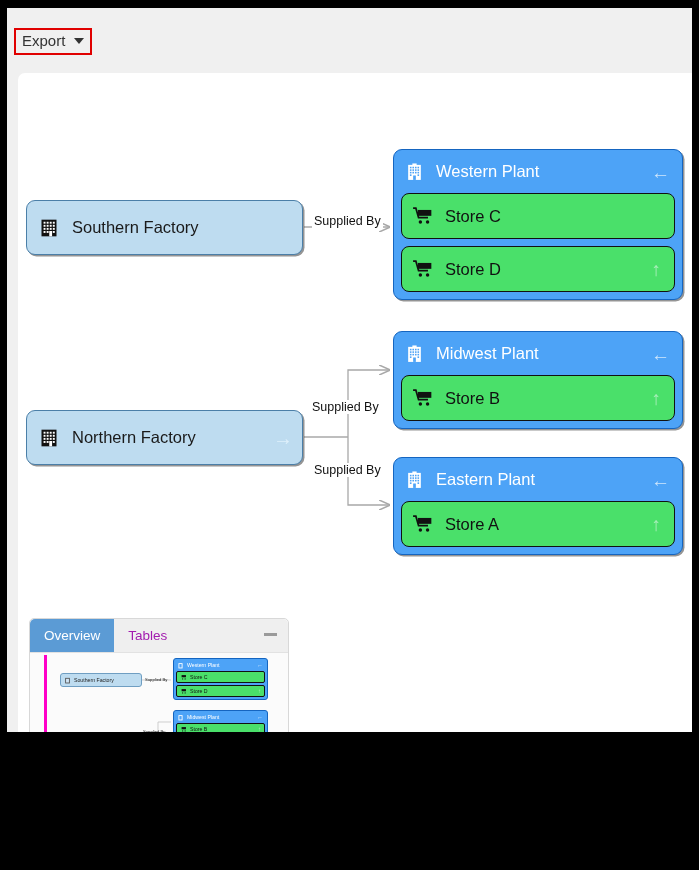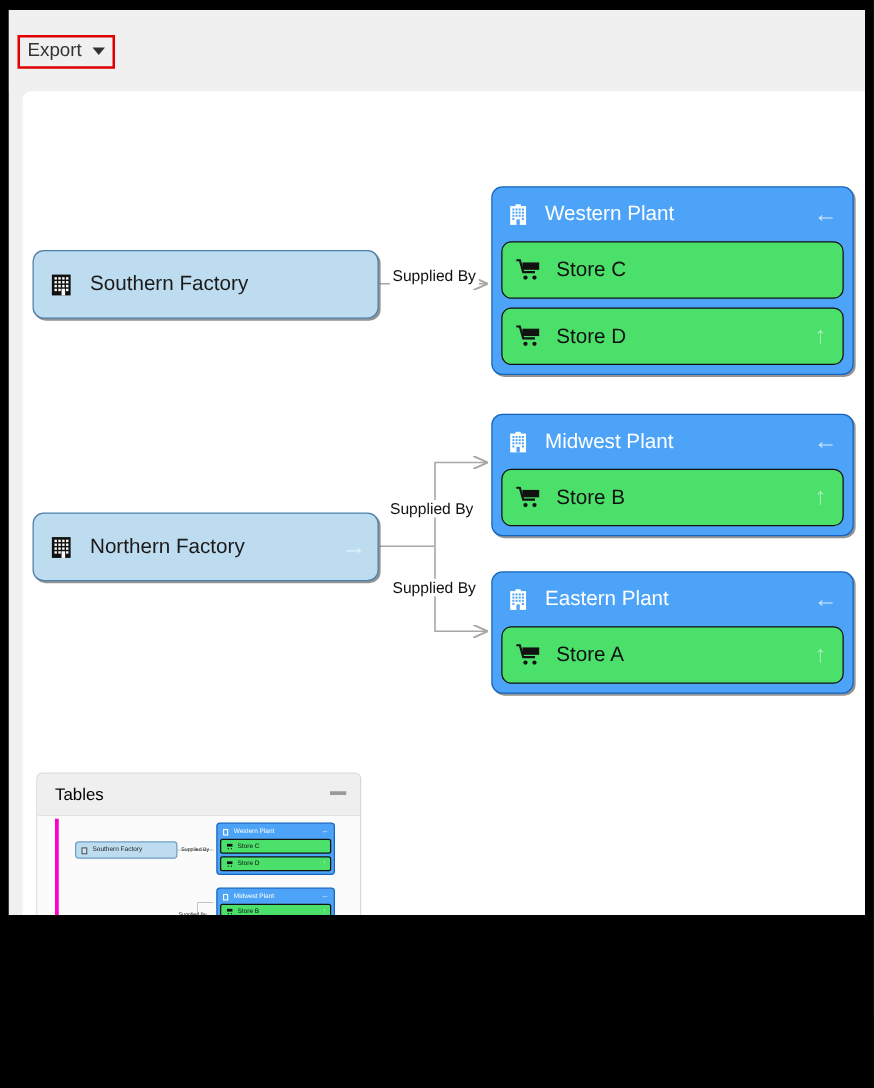--- a/index.html
+++ b/index.html
@@ -208,21 +208,21 @@
     border-bottom: 1px solid #e2e2e2;
     background: #efefef;
     border-top-left-radius: 5px;
     border-top-right-radius: 5px;
   }
   .mm-tab {
     display: flex;
     align-items: center;
     padding: 0 14px;
     font-size: 13.5px;
-    color: #000000;
+    color: #a21caf;
     cursor: pointer;
     border-top-left-radius: 5px;
   }
   .mm-tab.active {
     background: #5b9bd5;
     color: #fff;
   }
   .mm-min {
     position: absolute;
     right: 11px;
@@ -520,20 +520,23 @@
         <span class="sarrow">↑</span>
       </div>
     </div>
 
     <div class="edge-label" style="left:294px; top:141px;">Supplied By</div>
     <div class="edge-label" style="left:292px; top:327px;">Supplied By</div>
     <div class="edge-label" style="left:294px; top:390px;">Supplied By</div>
 
     <div class="minimap">
       <div class="mm-tabs">
+        <div class="mm-tab active">
+          <span>Overview</span>
+        </div>
         <div class="mm-tab">
           <span>Tables</span>
         </div>
         <div class="mm-min"></div>
       </div>
       <div class="mm-body">
         <div class="mm-view"></div>
 
         <svg style="position:absolute;left:0;top:0;" width="260" height="117">
           <path d="M112,27 L141,27" fill="none" stroke="#bbb" stroke-width="0.7"></path>

